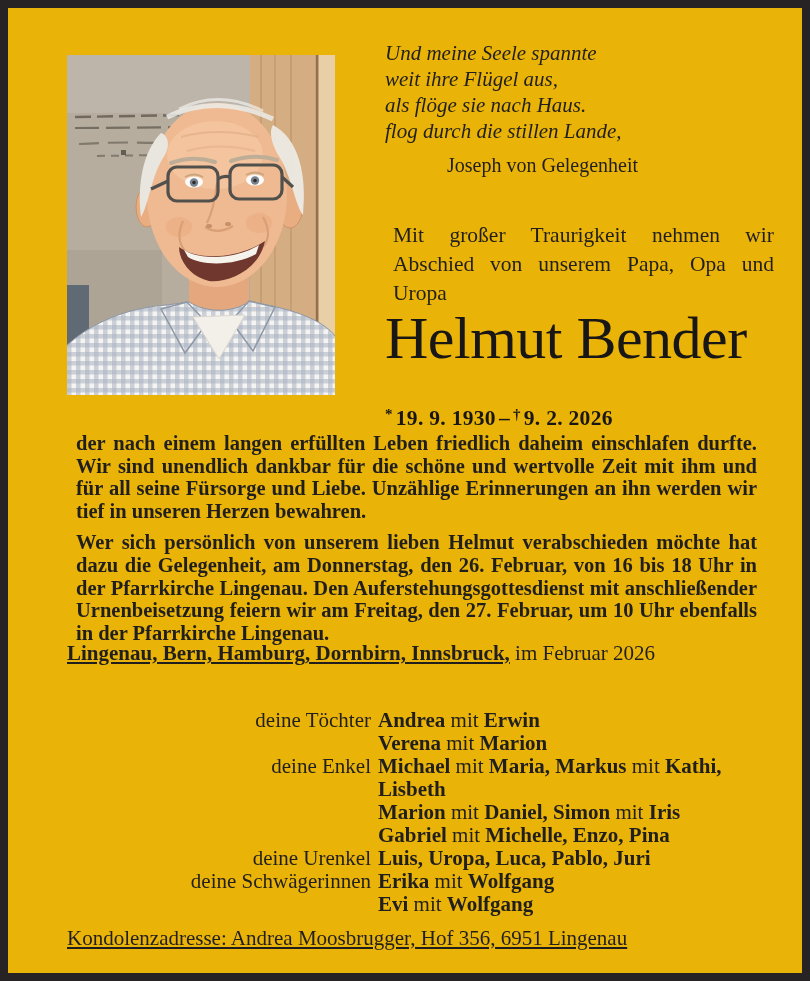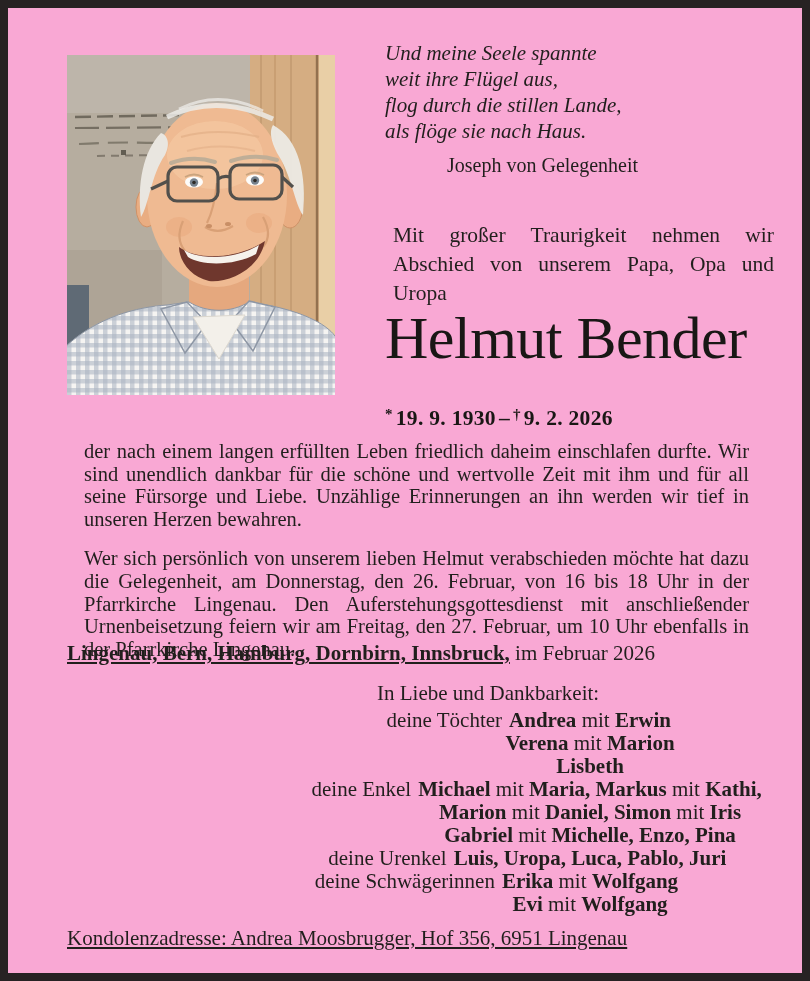--- a/index.html
+++ b/index.html
@@ -1,47 +1,47 @@
 <!DOCTYPE html>
 <html><head>
 <meta charset="utf-8">
 <style>
   html,body{margin:0;padding:0;background:#ffffff;}
   .page{
     position:relative;width:810px;height:981px;background:#272223;
     font-family:"Liberation Serif","DejaVu Serif",serif;color:#211f1d;
     overflow:hidden;
   }
-  .card{position:absolute;left:8px;top:8px;right:8px;bottom:8px;background:#f9a8d4;}
+  .card{position:absolute;left:8px;top:8px;right:8px;bottom:8px;background:#eab308;}
   .abs{position:absolute;}
 
   .photo{left:59px;top:47px;width:268px;height:340px;}
   .photo svg{display:block;width:100%;height:100%;}
 
   .quote{left:377px;top:32px;width:380px;font-size:21px;line-height:26px;font-style:italic;}
   .quote .attr{font-style:normal;font-size:20px;padding-left:62px;margin-top:8px;}
 
   .intro{left:377px;top:213px;width:381px;font-size:21.5px;line-height:29px;text-align:justify;margin-left:8px;}
 
   .name{left:377px;top:298px;width:400px;font-size:60px;line-height:64px;letter-spacing:-0.5px;color:#191715;white-space:nowrap;}
 
   .dates{left:377px;top:372px;font-size:21.5px;font-weight:bold;letter-spacing:0.3px;color:#191715;margin-top:26px;}
   .dates .sym{font-size:15px;vertical-align:6px;margin-right:3px;}
   .dates .sep{margin:0 3px;}
 
   .bodytext{left:59px;top:415px;width:699px;font-size:20.5px;line-height:22.6px;text-align:justify;}
-  .bodytext p{margin:17px;}
+  .bodytext p{margin:9px;font-weight:bold;}
 
   .signoff{left:59px;top:633px;width:710px;font-size:21px;white-space:nowrap;}
   .signoff .places{font-weight:bold;text-decoration:underline;}
 
   .dedication{left:369px;top:673px;font-size:21px;}
 
   .family{left:0;top:701px;width:794px;font-size:21px;}
-  .fam-row{display:flex;line-height:23px;justify-content:center;}
+  .fam-row{display:flex;line-height:23px;}
   .fam-label{width:363px;flex:none;text-align:right;}
   .fam-value{padding-left:7px;white-space:nowrap;}
   .b{font-weight:bold;}
 
   .condolence{left:59px;top:918px;width:710px;font-size:21px;text-decoration:underline;}
 </style>
 </head>
 <body>
 
 <div class="page">
@@ -121,60 +121,59 @@
             <path d="M101,126 L84,134"></path>
             <path d="M215,122 L226,132"></path>
           </g>
         </g>
       </svg>
     </div>
 
     <div class="abs quote">
       <div>Und meine Seele spannte</div>
       <div>weit ihre Flügel aus,</div>
+      <div>als flöge sie nach Haus.</div>
       <div>flog durch die stillen Lande,</div>
-      <div>als flöge sie nach Haus.</div>
       <div class="attr">Joseph von Gelegenheit</div>
     </div>
 
     <div class="abs intro">Mit großer Traurigkeit nehmen wir Abschied von unserem Papa, Opa und Uropa</div>
 
     <div class="abs name">Helmut Bender</div>
 
     <div class="abs dates">
       <span class="sym">*</span><span>19. 9. 1930</span><span class="sep">–</span><span class="sym">†</span><span>9. 2. 2026</span>
     </div>
 
     <div class="abs bodytext">
       <p>der nach einem langen erfüllten Leben friedlich daheim einschlafen durfte. Wir sind unendlich dankbar für die schöne und wertvolle Zeit mit ihm und für all seine Fürsorge und Liebe. Unzählige Erinnerungen an ihn werden wir tief in unseren Herzen bewahren.</p>
       <p>Wer sich persönlich von unserem lieben Helmut verabschieden möchte hat dazu die Gelegenheit, am Donnerstag, den 26. Februar, von 16 bis 18 Uhr in der Pfarrkirche Lingenau. Den Auferstehungsgottesdienst mit anschließender Urnenbeisetzung feiern wir am Freitag, den 27. Februar, um 10 Uhr ebenfalls in der Pfarrkirche Lingenau.</p>
     </div>
 
     <div class="abs signoff">
       <span class="places">Lingenau, Bern, Hamburg, Dornbirn, Innsbruck,</span><span> im Februar 2026</span>
     </div>
 
-    <div class="abs dedication">In Liebe und Dankbarkeit:</div>
 
     <div class="abs family">
         <div class="fam-row">
           <span class="fam-label">deine Töchter</span>
           <span class="fam-value"><span class="b">Andrea</span><span> mit </span><span class="b">Erwin</span></span>
         </div>
         <div class="fam-row">
           <span class="fam-label"></span>
           <span class="fam-value"><span class="b">Verena</span><span> mit </span><span class="b">Marion</span></span>
         </div>
         <div class="fam-row">
+          <span class="fam-label">deine Enkel</span>
+          <span class="fam-value"><span class="b">Michael</span><span> mit </span><span class="b">Maria, Markus</span><span> mit </span><span class="b">Kathi,</span></span>
+        </div>
+        <div class="fam-row">
           <span class="fam-label"></span>
           <span class="fam-value"><span class="b">Lisbeth</span></span>
-        </div>
-        <div class="fam-row">
-          <span class="fam-label">deine Enkel</span>
-          <span class="fam-value"><span class="b">Michael</span><span> mit </span><span class="b">Maria, Markus</span><span> mit </span><span class="b">Kathi,</span></span>
         </div>
         <div class="fam-row">
           <span class="fam-label"></span>
           <span class="fam-value"><span class="b">Marion</span><span> mit </span><span class="b">Daniel, Simon</span><span> mit </span><span class="b">Iris</span></span>
         </div>
         <div class="fam-row">
           <span class="fam-label"></span>
           <span class="fam-value"><span class="b">Gabriel</span><span> mit </span><span class="b">Michelle, Enzo, Pina</span></span>
         </div>
         <div class="fam-row">

